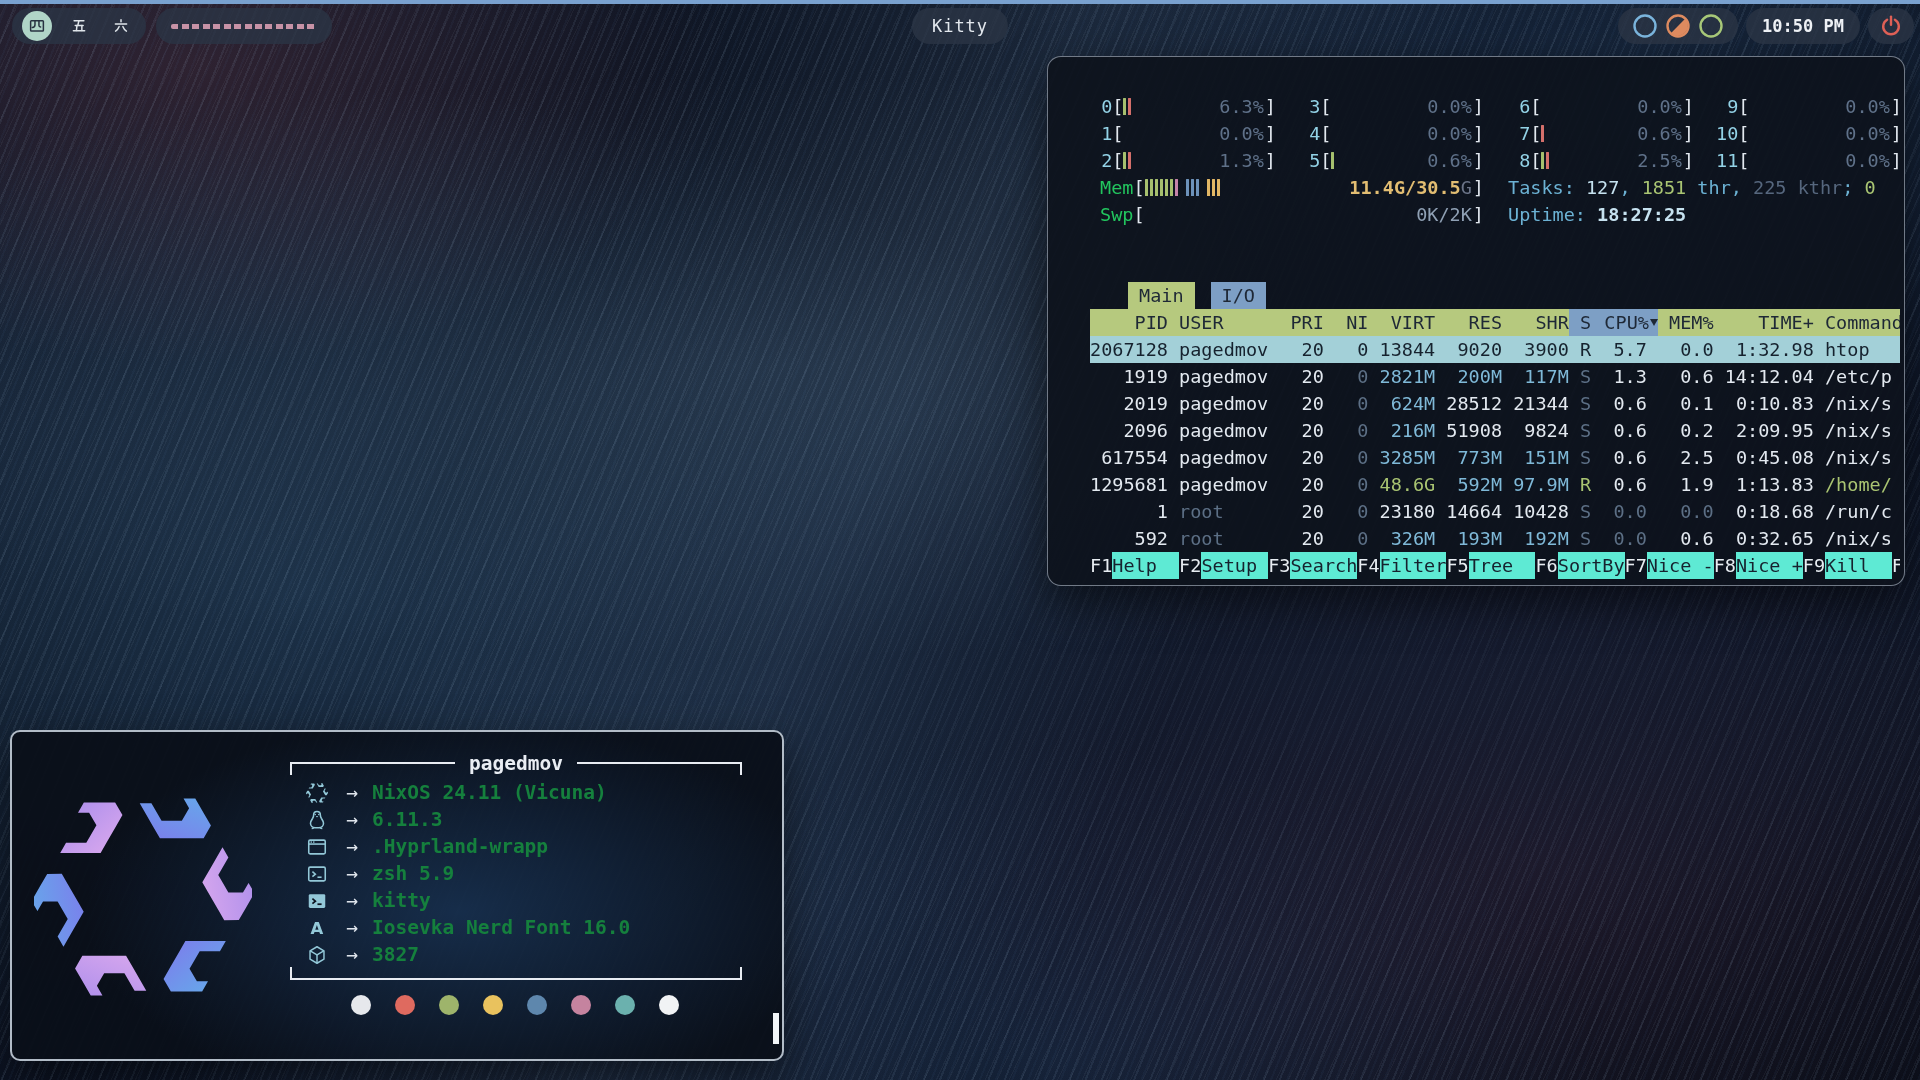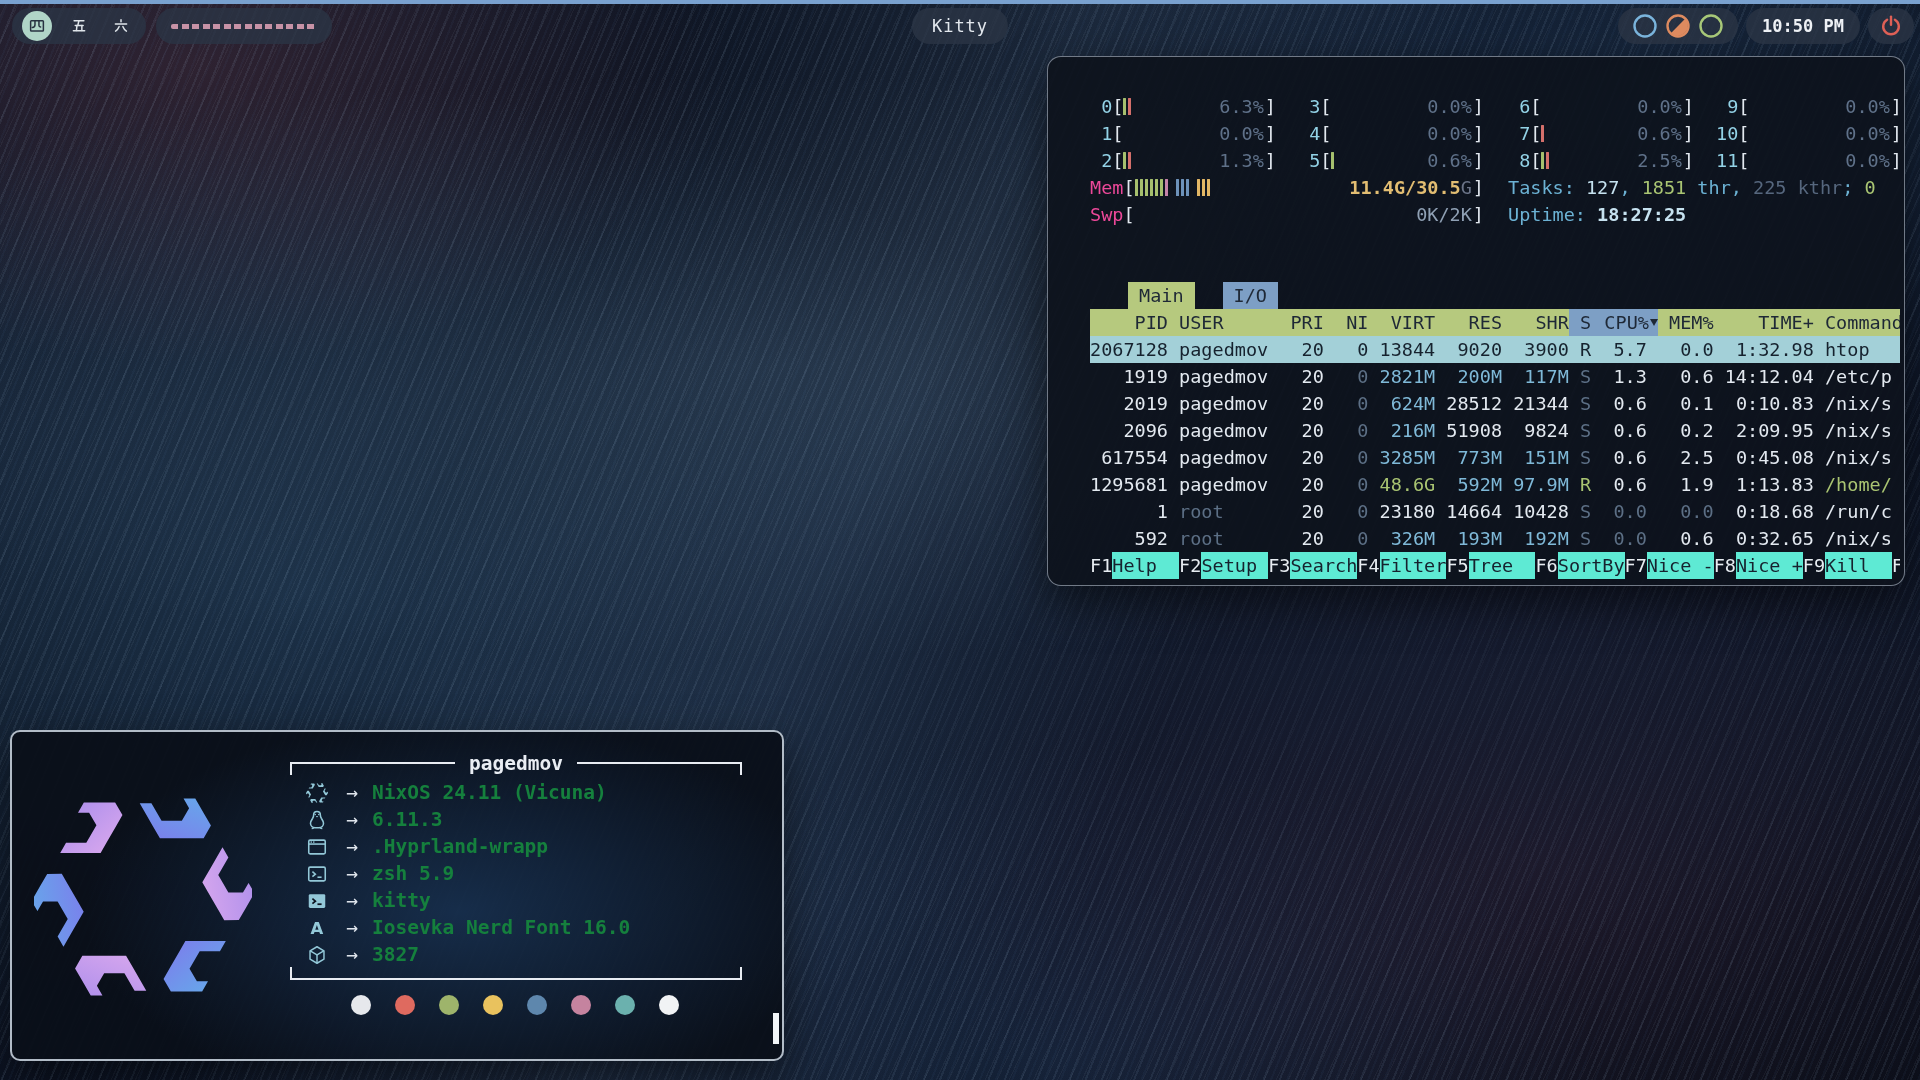--- a/index.html
+++ b/index.html
@@ -47,40 +47,40 @@
   .win{position:absolute;border-radius:14px;box-shadow:0 16px 44px rgba(0,0,0,.5);}
   .htop-window{left:1047px;top:56px;width:858px;height:530px;background:rgba(13,18,28,.92);
     border:1.5px solid rgba(196,208,222,.55);box-sizing:border-box;overflow:hidden;
     padding:36px 4px 0 42px;font-size:18.5px;line-height:27px;color:#eef2f6;}
   .htop-top{display:flex;gap:24px;height:162px;}
   .half{width:394px;flex:none;}
   .mrow{height:27px;display:flex;gap:22px;align-items:center;}
   .meter{width:186px;flex:none;display:flex;align-items:center;}
   .meter.wide{width:394px;}
   .m-id{width:2ch;text-align:right;color:#93d2e6;flex:none;}
-  .m-id3{width:3ch;text-align:right;color:#ec4899;flex:none;}
+  .m-id3{width:3ch;text-align:right;color:#22c55e;flex:none;margin-left:10px;}
   .br{color:#e2e8ef;flex:none;}
   .m-in{flex:1;position:relative;height:27px;display:flex;align-items:center;gap:2px;overflow:hidden;}
   .bar{width:3px;height:17px;flex:none;border-radius:.5px;}
   .bar.green{background:#a6c06e}.bar.red{background:#d4706b}.bar.pink{background:#c583a8}
   .bar.blue{background:#6d92ba}.bar.yellow{background:#e2b765}
   .bar.gap{width:4px;background:transparent}
   .m-pct{position:absolute;right:1px;color:#5f7189;}
   .m-text{position:absolute;right:1px;}
   .memv{color:#e2bd72;font-weight:700;}
   .memu{color:#6b7488;}
   .swpv{color:#8fa0b4;}
   .irow{height:27px;display:flex;white-space:pre;}
   .seg-lbl{color:#6cb2d4}.seg-brt{color:#c6e2f0}.seg-grn{color:#aac673}
   .seg-dim{color:#56677e}.seg-wb{color:#f4f7fa;font-weight:700}.seg-brtb{color:#c6e2f0;font-weight:700}
   .gaprow{height:27px;}
   .tabs{height:27px;display:flex;padding-left:38px;}
   .tab{padding:0 11px;color:#1e2836;}
   .tab.active{background:#b6c97e;}
-  .tab.io{background:#7d9fc5;margin-left:28px;}
+  .tab.io{background:#7d9fc5;margin-left:16px;}
   .phead{height:27px;display:flex;background:#b6c97e;color:#1e2836;overflow:hidden;white-space:pre;}
   .hcell.hl{background:#7d9fc5;}
   .prow{height:27px;display:flex;overflow:hidden;white-space:pre;}
   .prow.sel{background:#a3d0d8;}
   .c0{width:7ch;text-align:right;flex:none;}
   .c1{width:10ch;padding-left:1ch;text-align:left;flex:none;}
   .c2{width:3ch;text-align:right;flex:none;}
   .c3{width:4ch;text-align:right;flex:none;}
   .c4,.c5,.c6{width:6ch;text-align:right;flex:none;}
   .c7{width:2ch;text-align:right;flex:none;}

